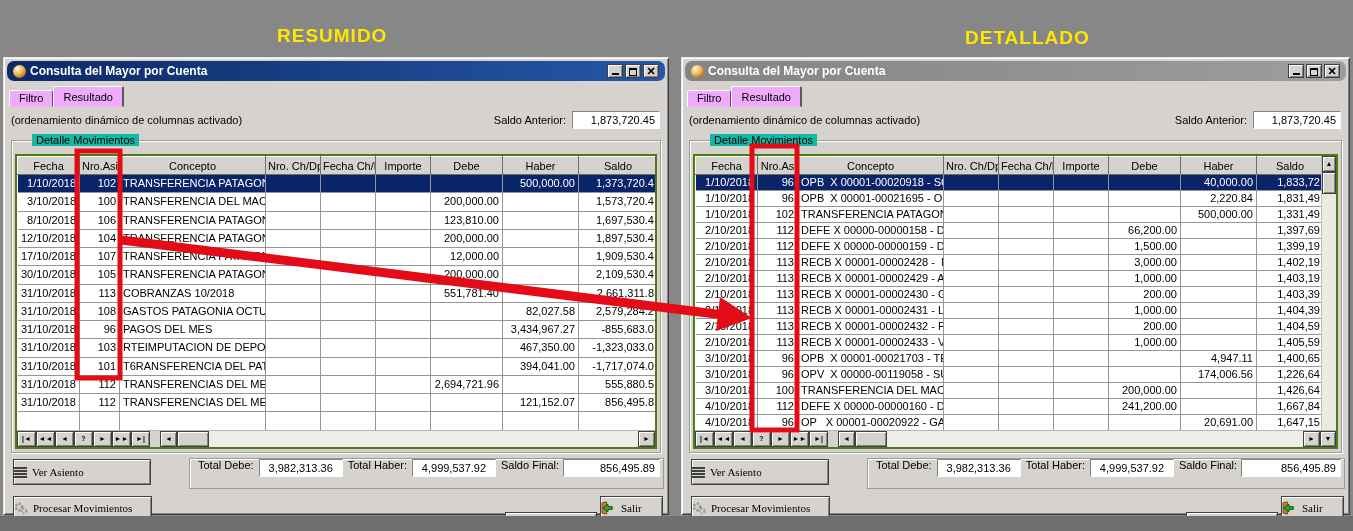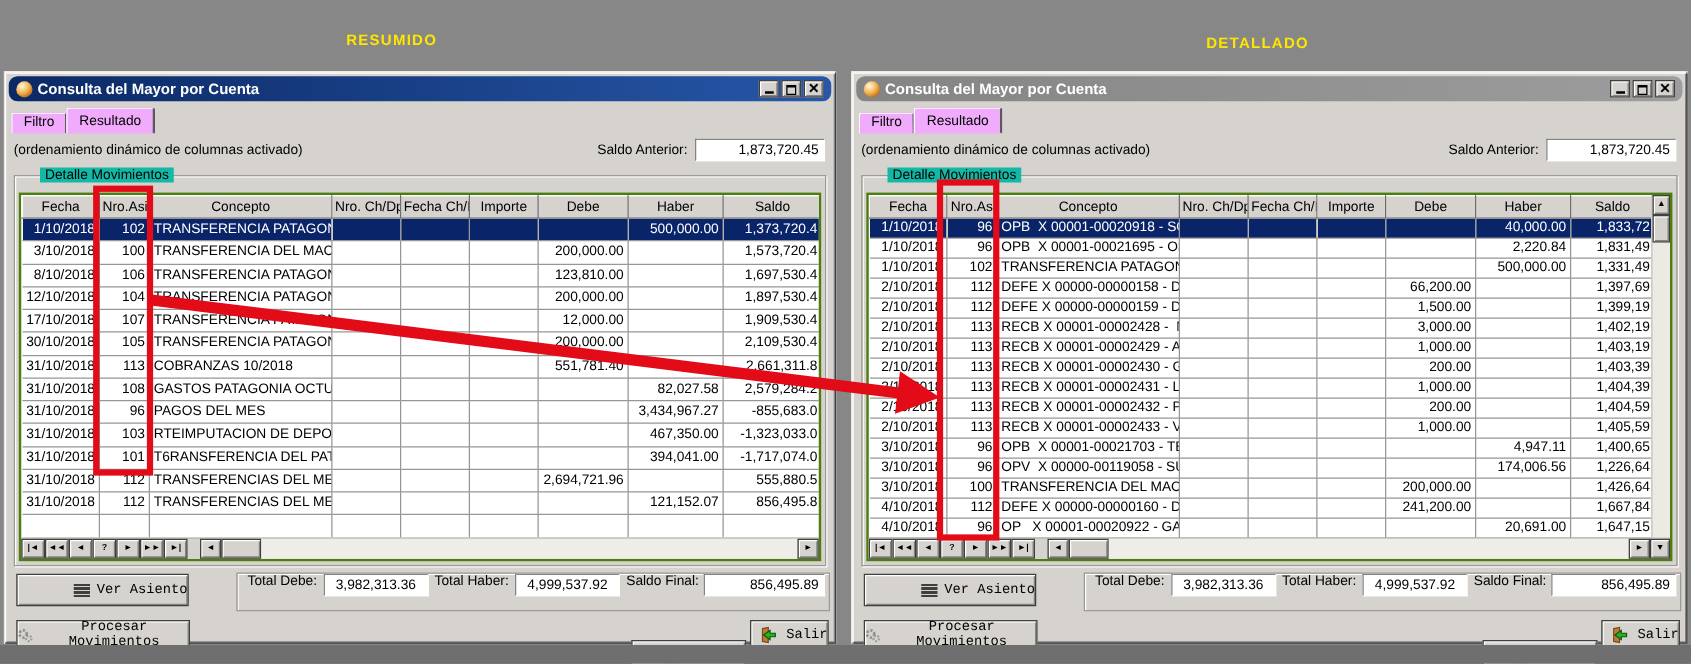--- a/index.html
+++ b/index.html
@@ -1,19 +1,19 @@
 <!DOCTYPE html>
 <html><head>
 <meta charset="utf-8">
 <style>
   * { margin:0; padding:0; box-sizing:border-box; }
   html,body { width:1353px; height:531px; overflow:hidden; }
   body { background:#878787; font-family:"Liberation Sans",sans-serif; font-size:11px; color:#000; position:relative; }
 
-  .page-label { position:absolute; font-size:12px; font-weight:bold; letter-spacing:1px; }
+  .page-label { position:absolute; font-size:19px; font-weight:bold; letter-spacing:1px; }
 
   
   .window { position:absolute; top:57px; height:458px; background:#d6d3ce; padding:3px;
             box-shadow: inset 1px 1px 0 #e9e7e2, inset -1px -1px 0 #404040, inset 2px 2px 0 #fff, inset -2px -2px 0 #848484; }
   .win-left  { left:3px;   width:666px; }
   .win-right { left:681px; width:669px; }
 
   .titlebar { height:20px; display:flex; align-items:center; padding:0 6px; margin:1px;border-radius:7px; }
   .titlebar.active   { background:linear-gradient(90deg,#0b2965,#2757a8); }
   .titlebar.inactive { background:linear-gradient(90deg,#848484,#9d9d9d); }
@@ -32,21 +32,21 @@
   .tabs { display:flex; align-items:flex-end; height:22px; margin:4px 0 0 3px; }
   .tab { background:#f0abfc; border:1px solid; border-color:#fff #5a5a5a transparent #fff;
          border-radius:2px 2px 0 0; padding:2px 9px 3px 9px; }
   .tab.inactive { height:17px; padding-top:1px; }
   .tab.active { height:21px; padding-top:4px; border-right:2px solid #5a5a5a; }
 
   .inforow { display:flex; align-items:center; height:20px; margin:3px 6px 0 5px; }
   .inforow .dyninfo { flex:1; }
   .field { background:#fff; border:1px solid; border-color:#848484 #fff #fff #848484; height:18px;
            line-height:16px; padding:0 4px; }
-  .saldo-ant { width:104px; text-align:right; margin-left:6px; }
+  .saldo-ant { width:88px; text-align:right; margin-left:6px; }
 
   
   .groupbox { position:relative; margin:10px 5px 0 5px; height:313px;
               border:1px solid #9c9a94; box-shadow:1px 1px 0 #fff inset, 1px 1px 0 #fff; }
   .grouplabel { position:absolute; top:-7px; left:20px; background:#14b8a6; padding:0 4px; }
 
   
   .grid-outer { position:absolute; top:13px; left:3px; right:3px; border:2px solid #4d7c0f; background:#fff; }
   .grid-flex { display:flex; height:274px; overflow:hidden; }
   .grid-main { flex:1; overflow:hidden; }
@@ -79,22 +79,22 @@
   .hbtn { width:17px; }
   .hthumb { width:32px; background:#d6d3ce; border:1px solid #404040;
             box-shadow: inset 1px 1px 0 #fff, inset -1px -1px 0 #848484; }
   .htrack { flex:1; background:#efede8; }
   .dbtn { width:16px; }
 
   
   .totalsrow { position:relative; height:32px; margin-top:5px; }
   .btn { background:#d6d3ce; border:1px solid #404040;
          box-shadow: inset 1px 1px 0 #fff, inset -1px -1px 0 #848484;
-         font-family:Liberation Mono, monospace; font-size:11px;
-         display:flex; align-items:center; justify-content:flex-end; gap:5px; }
+         font-family:Liberation Serif, serif; font-size:11px;
+         display:flex; align-items:center; justify-content:flex-start; gap:5px; }
   .ver-asiento { position:absolute; left:7px; top:1px; width:138px; height:26px; }
   .icon-bars { width:13px; height:11px; background:repeating-linear-gradient(to bottom,#3f3f3f 0 2px,transparent 2px 3px); }
   .totalspanel { position:absolute; left:183px; right:2px; top:0; height:31px;
                  border:1px solid #9c9a94; box-shadow:1px 1px 0 #fff inset;
                  display:flex; align-items:flex-start; padding:0 3px; }
   .totalspanel .lab { margin-left:5px; white-space:nowrap; }
   .f-debe, .f-haber { width:84px; text-align:center; margin-left:5px; }
   .f-saldo { flex:1; text-align:right; margin-left:4px; }
 
   .buttonsrow { position:relative; height:25px; margin-top:6px; }

